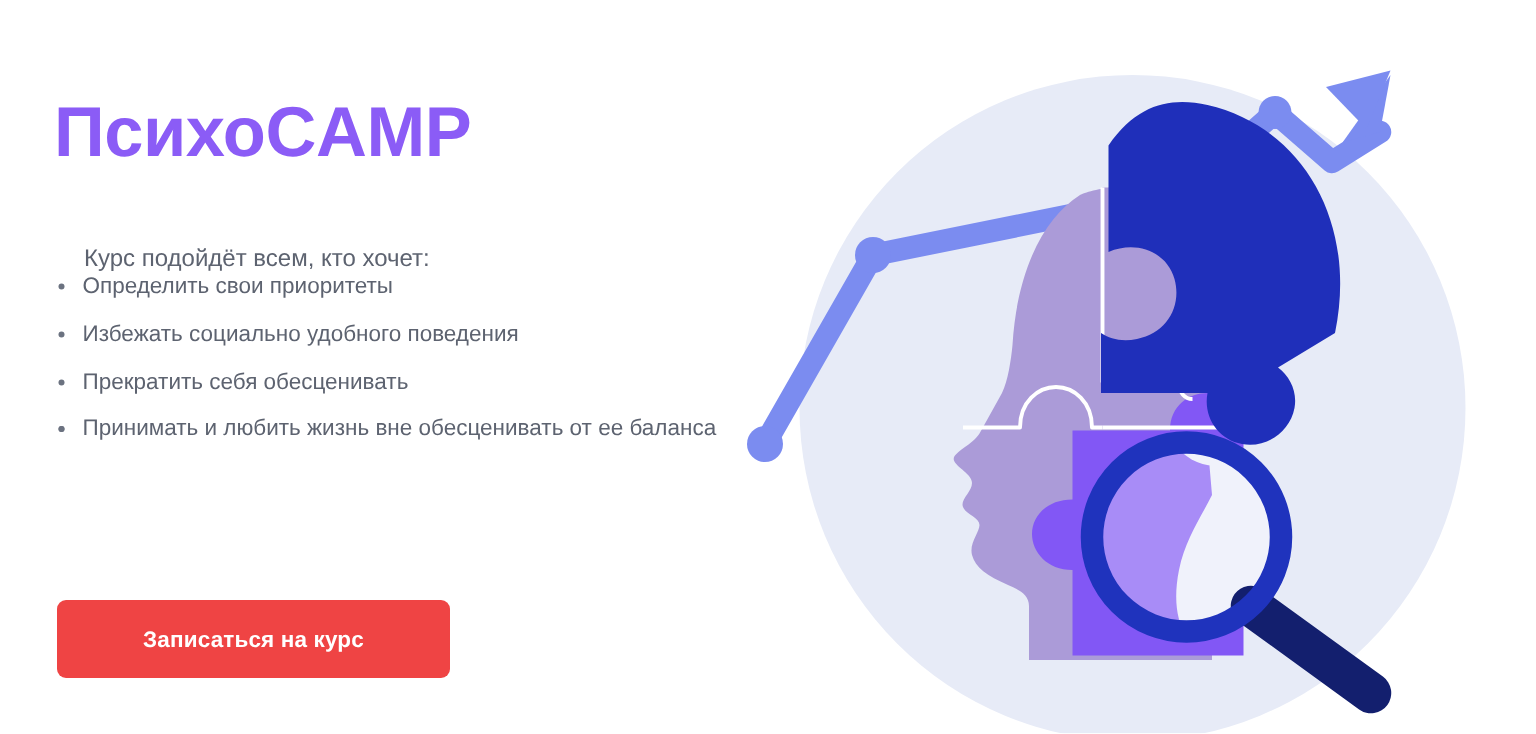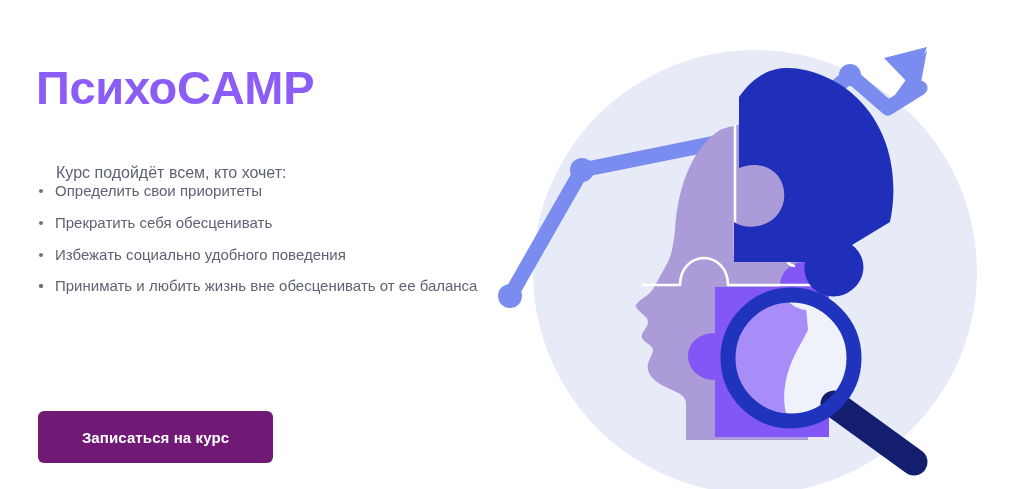--- a/index.html
+++ b/index.html
@@ -69,26 +69,26 @@
     left: 1px;
     top: 7px;
     width: 4px;
     height: 4px;
     border-radius: 50%;
     background: #6b7280;
   }
   .cta-button {
     position: absolute;
     left: 38px;
-    top: 411px;
-    width: 235px;
+    top: 400px;
+    width: 262px;
     height: 52px;
     border: none;
     border-radius: 6px;
-    background: #701a75;
+    background: #ef4444;
     color: #ffffff;
     font-family: "Liberation Sans", sans-serif;
     font-size: 15px;
     font-weight: 700;
     letter-spacing: 0.1px;
     cursor: pointer;
     padding: 0;
   }
 
   
@@ -112,25 +112,25 @@
 
     <p class="intro">Курс подойдёт всем, кто хочет:</p>
 
     <ul class="bullets">
       <li>
         <span class="dot"></span>
         <span>Определить свои приоритеты</span>
       </li>
       <li>
         <span class="dot"></span>
+        <span>Избежать социально удобного поведения</span>
+      </li>
+      <li>
+        <span class="dot"></span>
         <span>Прекратить себя обесценивать</span>
-      </li>
-      <li>
-        <span class="dot"></span>
-        <span>Избежать социально удобного поведения</span>
       </li>
       <li>
         <span class="dot"></span>
       </li>
       <li>
         <span class="dot"></span>
         <span>Принимать и любить жизнь вне обесценивать от ее баланса</span>
       </li>
     </ul>
 

